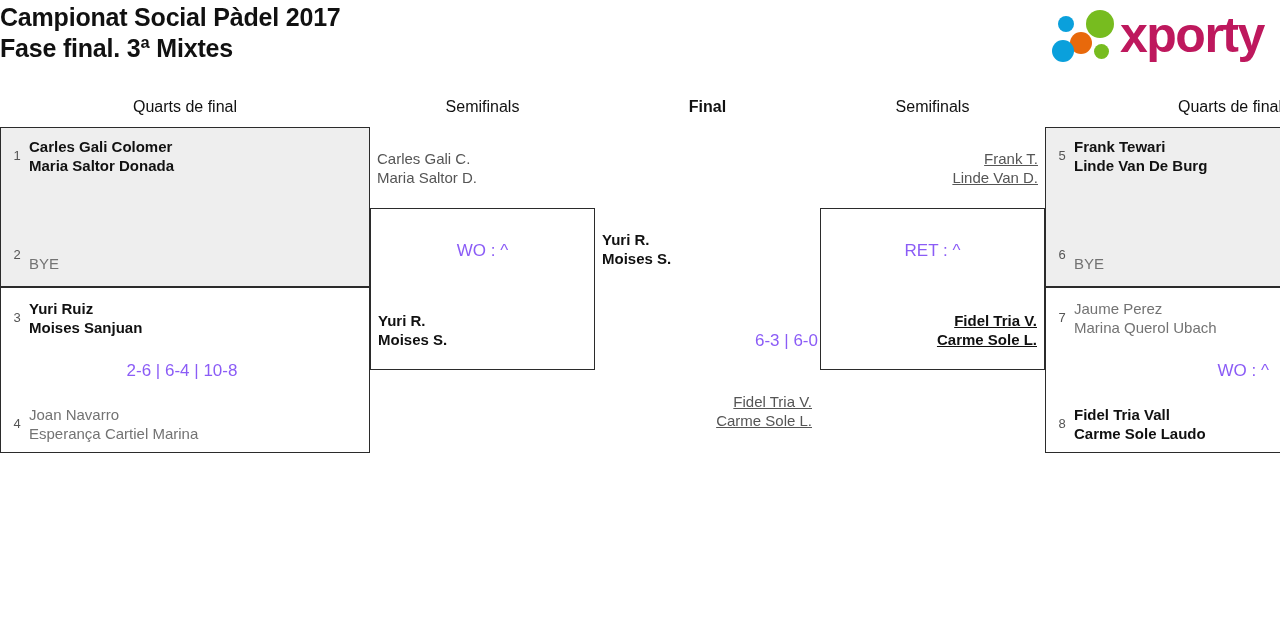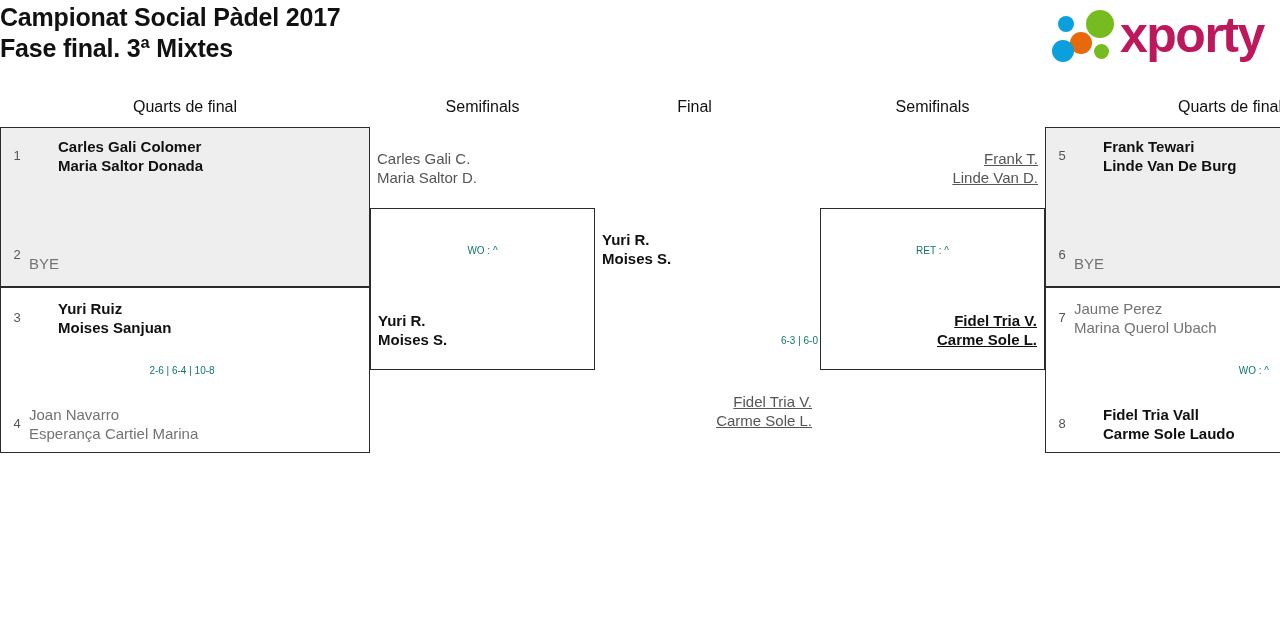--- a/index.html
+++ b/index.html
@@ -70,21 +70,21 @@
     position: absolute;
     top: 96px;
     font-size: 16px;
     line-height: 22px;
     color: #111111;
     text-align: center;
     white-space: nowrap;
   }
   #round-header-0 { left: 0px;    width: 370px; }
   #round-header-1 { left: 370px;  width: 225px; }
-  #round-header-2 { left: 582px;  width: 225px; }
+  #round-header-2 { left: 595px;  width: 225px; font-weight: bold; }
   #round-header-3 { left: 820px;  width: 225px; }
   #round-header-4 { left: 1045px; width: 370px; text-align: center; }
 
   
   .match-box {
     position: absolute;
     box-sizing: border-box;
     border: 1px solid #2b2b2b;
     background: #ffffff;
   }
@@ -115,29 +115,28 @@
     font-size: 15px;
     line-height: 19px;
     color: #737373;
     white-space: pre-line;
     padding-top: 0px;
   }
   .team-row.side-left .names  { text-align: left;  padding-left: 4px; }
   .names.winner {
     color: #111111;
     font-weight: 700;
-    margin-left: 29px;
   }
   .names.single-line { padding-top: 9px; }
 
   .score {
     position: absolute;
-    font-size: 10px;
-    line-height: 19px;
-    color: #0f766e;
+    font-size: 17px;
+    line-height: 19px;
+    color: #8b5cf6;
     white-space: nowrap;
   }
 
   
   .outside-names {
     position: absolute;
     font-size: 15px;
     line-height: 19px;
     color: #555555;
     white-space: pre-line;

